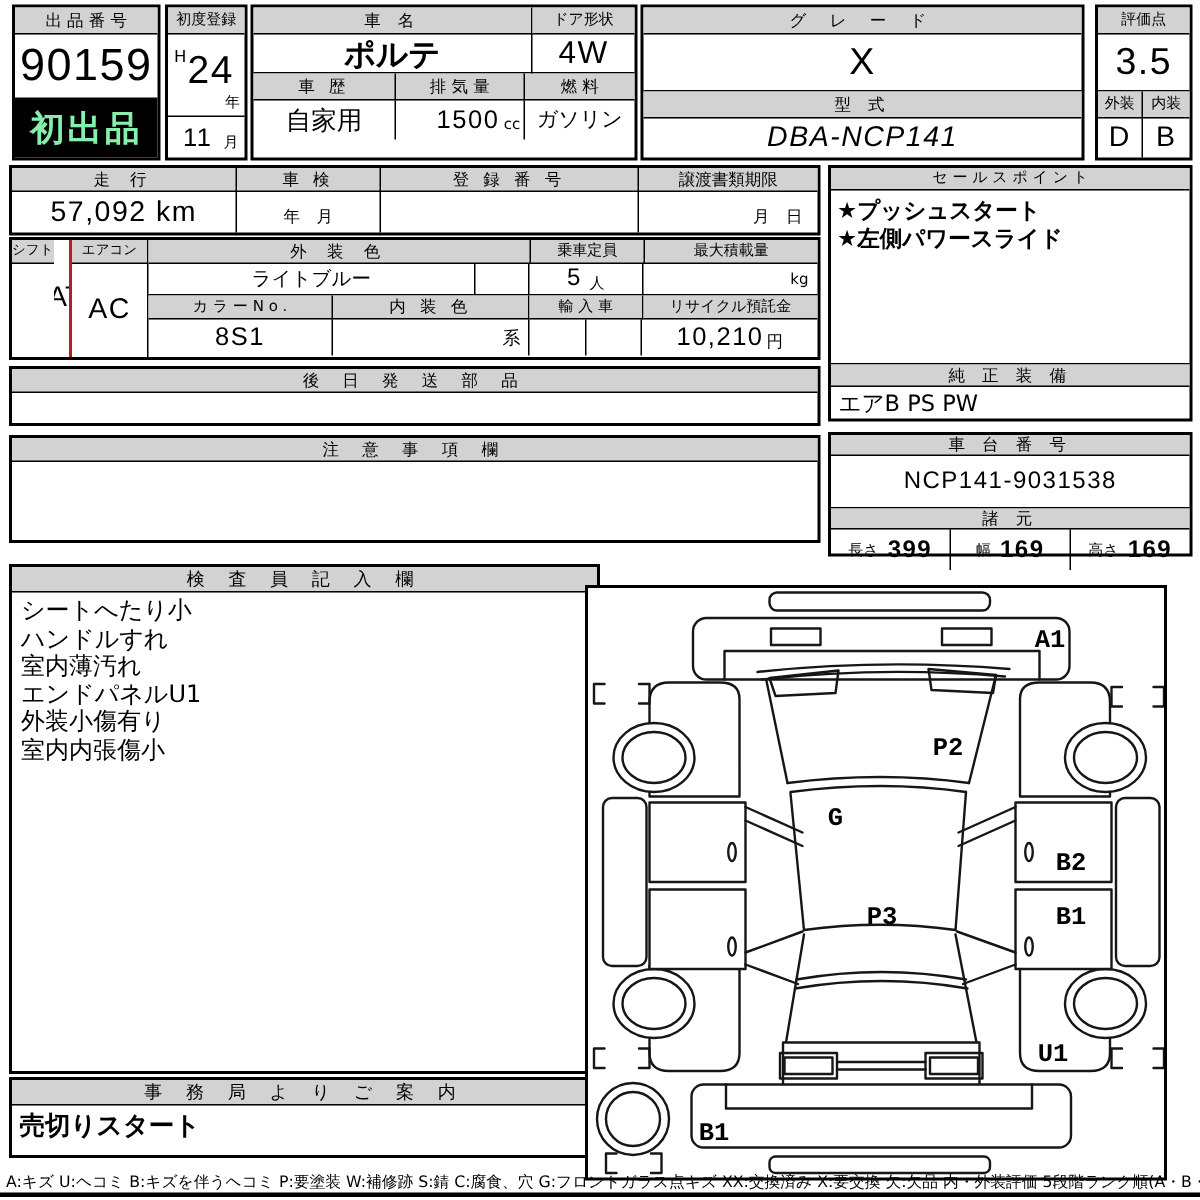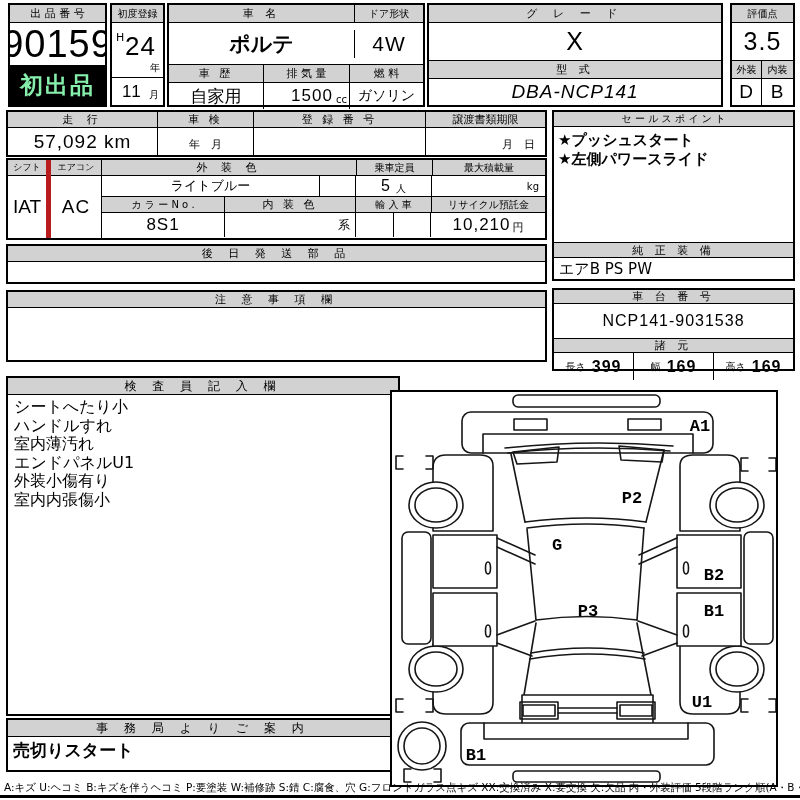--- a/index.html
+++ b/index.html
@@ -21,21 +21,21 @@
   #legend{position:absolute;left:0;top:777px;width:800px;height:21px;border-bottom:3px solid #000;
           box-sizing:border-box;font-size:10.5px;white-space:nowrap;overflow:hidden;padding:4px 0 0 4px;}
 </style>
 </head>
 <body>
 
 <div id="page">
 
   <div class="box" style="left:8px;top:3px;width:99px;height:104px;">
     <div class="hd" style="height:18px;">出 品 番 号</div>
-    <div class="c num" style="height:42px;font-size:38px;">90159</div>
+    <div class="c num" style="height:42px;font-size:30px;">90159</div>
     <div class="c badge" style="height:40px;font-size:23px;letter-spacing:2px;">初出品</div>
   </div>
 
   <div class="box" style="left:110px;top:3px;width:55px;height:104px;">
     <div class="hd" style="height:18px;font-size:10px;">初度登録</div>
     <div class="bb" style="height:54px;position:relative;">
       <span style="position:absolute;left:4px;top:8px;font-size:11px;">H</span>
       <span class="num" style="position:absolute;left:13px;top:8px;font-size:26px;">24</span>
       <span style="position:absolute;right:3px;bottom:2px;font-size:10px;">年</span>
     </div>
@@ -43,21 +43,21 @@
       <span class="num" style="position:absolute;left:10px;top:4px;font-size:17px;">11</span>
       <span style="position:absolute;right:4px;bottom:4px;font-size:10px;">月</span>
     </div>
   </div>
 
   <div class="box" style="left:167px;top:3px;width:258px;height:104px;">
     <div class="row" style="height:18px;">
       <div class="hd br" style="width:186px;letter-spacing:4px;">車 名</div>
       <div class="hd" style="flex:1;font-size:10px;">ドア形状</div>
     </div>
-    <div class="row bb" style="height:42px;align-items:center;">
+    <div class="row bb" style="height:26px;align-items:center;">
       <div class="c br" style="width:186px;font-size:21px;font-weight:bold;">ポルテ</div>
       <div class="c num" style="flex:1;font-size:21px;">4W</div>
     </div>
     <div class="row" style="height:18px;">
       <div class="hd br" style="width:95px;letter-spacing:3px;">車 歴</div>
       <div class="hd br" style="width:86px;">排 気 量</div>
       <div class="hd" style="flex:1;">燃 料</div>
     </div>
     <div class="row" style="height:26px;">
       <div class="c br" style="width:95px;font-size:17px;">自家用</div>
@@ -99,21 +99,21 @@
     <div class="row" style="height:27px;">
       <div class="c br num" style="width:150px;font-size:19px;">57,092 km</div>
       <div class="c br" style="width:96px;font-size:11px;align-items:flex-end;padding-bottom:3px;">年　月</div>
       <div class="c br" style="width:172px;"></div>
       <div class="c" style="flex:1;font-size:11px;align-items:flex-end;justify-content:flex-end;padding:0 10px 3px 0;">月　日</div>
     </div>
   </div>
 
   <div class="box" style="left:6px;top:158px;width:541px;height:82px;">
     <div class="row" style="height:78px;">
-      <div style="width:38px;border-right:5px solid #b91c1c;display:flex;flex-direction:column;">
+      <div style="width:38px;border-right:2px solid #b91c1c;display:flex;">
         <div class="hd" style="height:16px;font-size:9px;">シフト</div>
         <div class="c num" style="flex:1;font-size:19px;letter-spacing:0;">IAT</div>
       </div>
       <div style="width:50px;border-right:1px solid #000;display:flex;flex-direction:column;">
         <div class="hd" style="height:16px;font-size:9px;">エアコン</div>
         <div class="c num" style="flex:1;font-size:19px;">AC</div>
       </div>
       <div style="flex:1;display:flex;flex-direction:column;">
         <div class="row" style="height:16px;">
           <div class="hd br" style="width:255px;letter-spacing:5px;">外 装 色</div>

